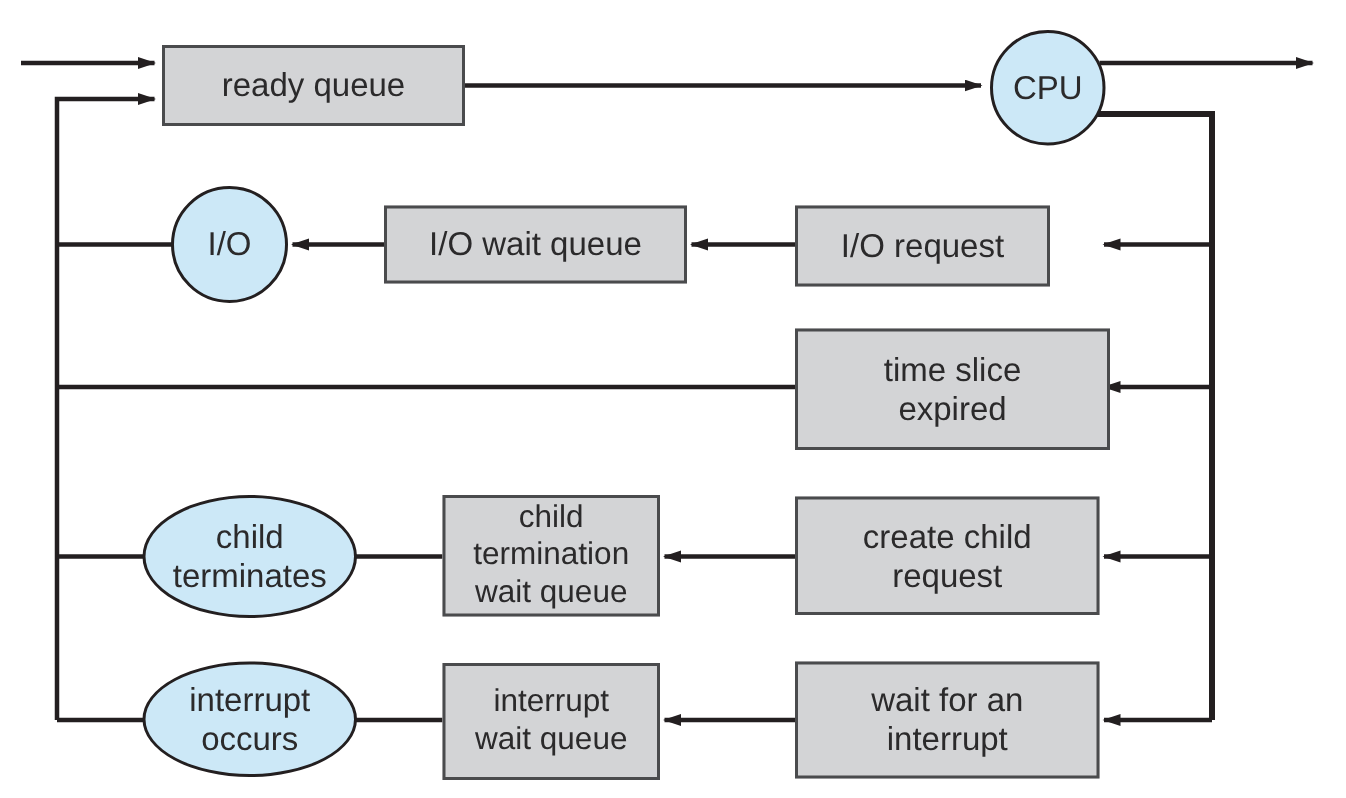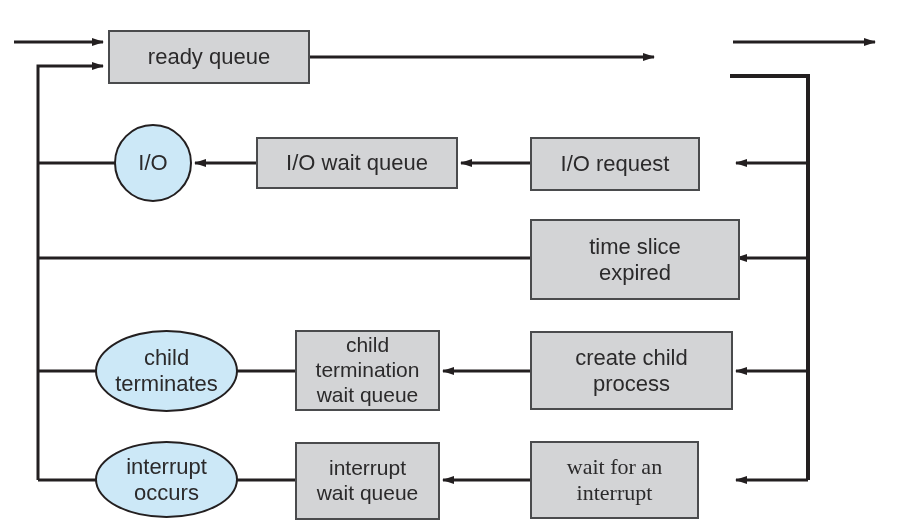--- a/index.html
+++ b/index.html
@@ -75,42 +75,43 @@
       <path d="M97,371 H38"></path>
       <path d="M808,480 H736" marker-end="url(#arrow)"></path>
       <path d="M530,480 H443" marker-end="url(#arrow)"></path>
       <path d="M295,480 H234"></path>
       <path d="M97,480 H38"></path>
     </g>
   </svg>
 
   <div class="node queue-box" style="left:108px;top:30px;width:202px;height:54px;">ready queue</div>
 
+  <div class="node blue-circle" style="left:660px;top:20px;width:77px;height:77px;">CPU</div>
 
   <div class="node queue-box" style="left:256px;top:137px;width:202px;height:52px;">I/O wait queue</div>
 
   <div class="node blue-circle" style="left:114px;top:124px;width:78px;height:78px;">I/O</div>
 
   <div class="node queue-box" style="left:530px;top:137px;width:170px;height:54px;">I/O request</div>
 
   <div class="node queue-box" style="left:530px;top:219px;width:210px;height:81px;">time slice
 expired</div>
 
   <div class="node blue-ellipse" style="left:95px;top:330px;width:143px;height:82px;">child
 terminates</div>
 
   <div class="node queue-box smalltext" style="left:295px;top:330px;width:145px;height:81px;">child
 termination
 wait queue</div>
 
   <div class="node queue-box" style="left:530px;top:331px;width:203px;height:79px;">create child
-process</div>
+request</div>
 
   <div class="node blue-ellipse" style="left:95px;top:441px;width:143px;height:77px;">interrupt
 occurs</div>
 
   <div class="node queue-box smalltext" style="left:295px;top:442px;width:145px;height:78px;">interrupt
 wait queue</div>
 
-  <div class="node queue-box" style="left:530px;top:441px;width:169px;height:78px;font-family:Liberation Serif, serif;">wait for an
+  <div class="node queue-box" style="left:530px;top:441px;width:203px;height:78px;">wait for an
 interrupt</div>
 
 </div>
 
 </body></html>

